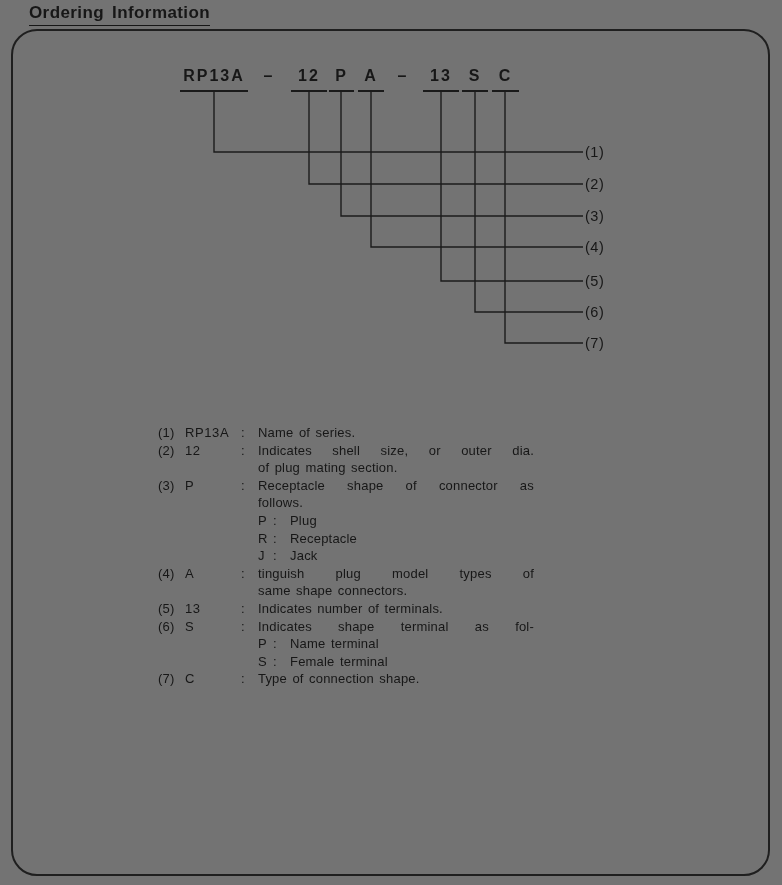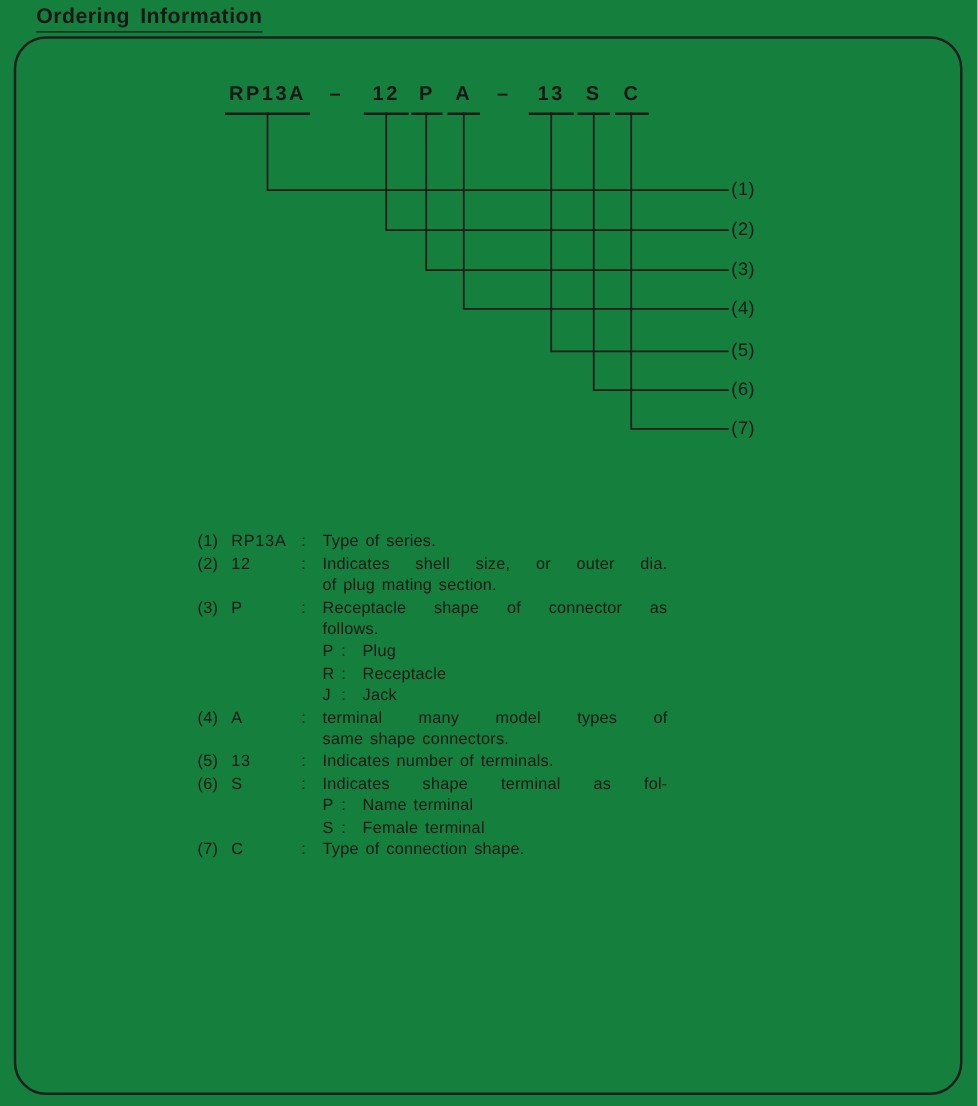--- a/index.html
+++ b/index.html
@@ -1,20 +1,20 @@
 <!DOCTYPE html>
 <html><head>
 <meta charset="utf-8">
 <style>
   * { margin:0; padding:0; box-sizing:border-box; }
   html,body { background:#ffffff; }
   .page {
     position:relative;
     width:782px; height:885px;
-    background:#15803d;
+    background:#737373;
     color:#171717;
     font-family:"Liberation Sans", sans-serif;
     overflow:hidden;
   }
   .title {
     position:absolute; left:29px; top:3px;
     font-size:17px; font-weight:700; letter-spacing:0.4px;
     padding-bottom:2px;
     border-bottom:1.6px solid #171717;
     word-spacing:3px;
@@ -105,21 +105,21 @@
   <span class="callout c5">(6)</span>
   <span class="callout c6">(7)</span>
 
   <div class="legend">
 
     <div class="legend-row">
       <span class="ref">(1)</span>
       <span class="tokcol">RP13A</span>
       <span class="colon">:</span>
       <div class="desc">
-        <div>Type of series.</div>
+        <div>Name of series.</div>
       </div>
     </div>
 
     <div class="legend-row">
       <span class="ref">(2)</span>
       <span class="tokcol">12</span>
       <span class="colon">:</span>
       <div class="desc">
         <div class="j">Indicates shell size, or outer dia.</div>
         <div>of plug mating section.</div>
@@ -149,21 +149,21 @@
           <span>Jack</span>
         </div>
       </div>
     </div>
 
     <div class="legend-row">
       <span class="ref">(4)</span>
       <span class="tokcol">A</span>
       <span class="colon">:</span>
       <div class="desc">
-        <div class="j">terminal many model types of</div>
+        <div class="j">tinguish plug model types of</div>
         <div>same shape connectors.</div>
       </div>
     </div>
 
     <div class="legend-row">
       <span class="ref">(5)</span>
       <span class="tokcol">13</span>
       <span class="colon">:</span>
       <div class="desc">
         <div>Indicates number of terminals.</div>

